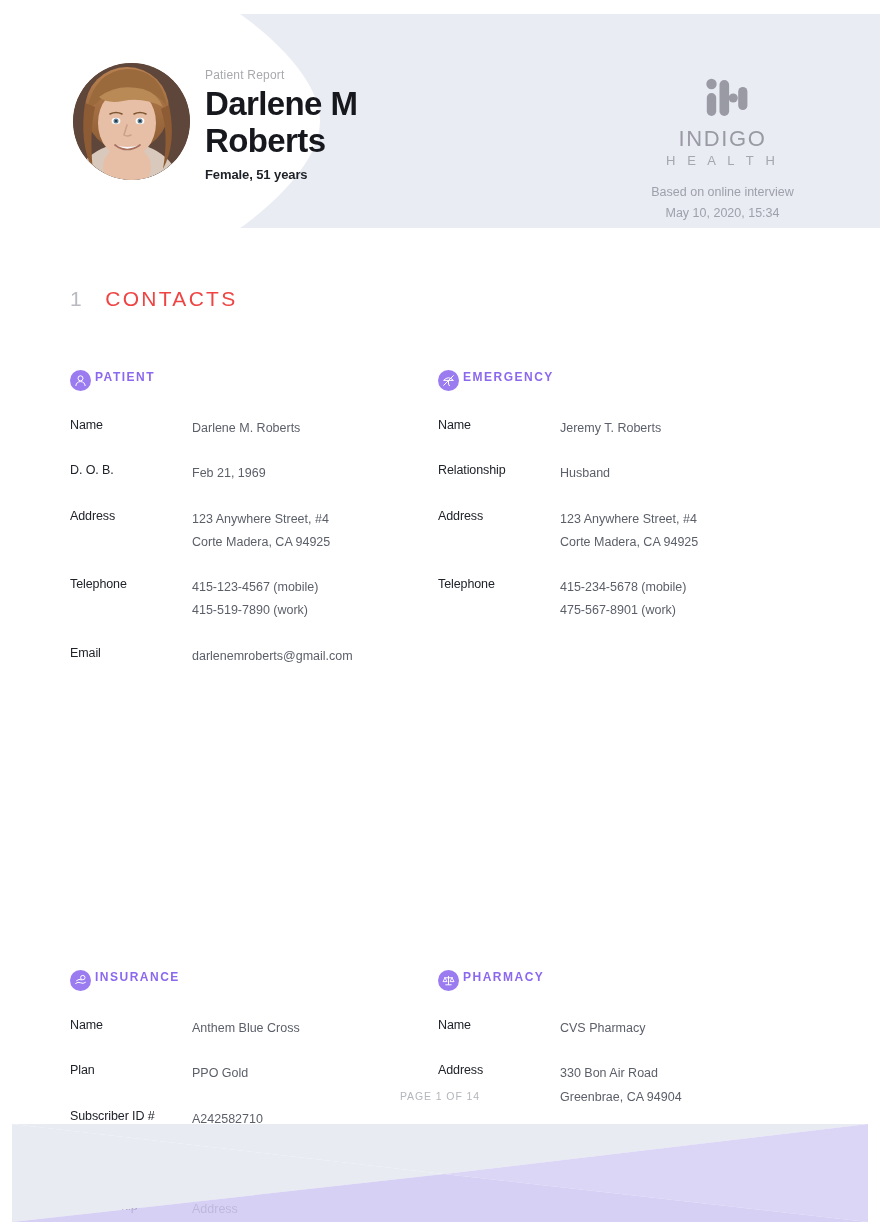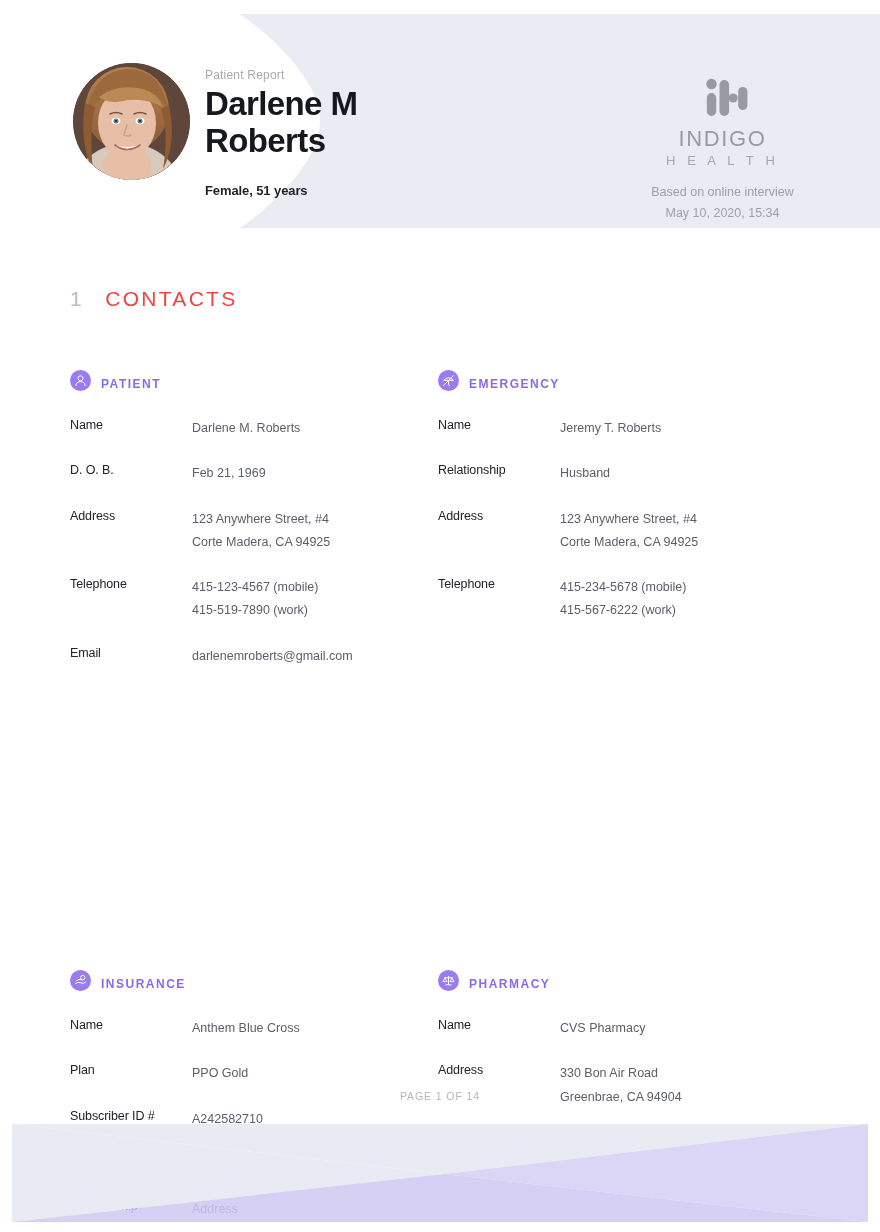--- a/index.html
+++ b/index.html
@@ -51,21 +51,21 @@
     margin-bottom: 4px;
   }
   .patient-name {
     font-size: 33px;
     font-weight: 700;
     color: #16181d;
     line-height: 1.12;
     letter-spacing: -0.6px;
   }
   .patient-meta {
-    margin-top: 23px;
+    margin-top: 7px;
     font-size: 13px;
     font-weight: 700;
     color: #1d2026;
     letter-spacing: -0.1px;
   }
 
   
   .brand {
     position: absolute;
     left: 610px; top: 64px;
@@ -118,22 +118,22 @@
     position: absolute;
     left: 0; top: 370px;
     width: 880px;
   }
   .row-group { position: relative; }
   .col-left  { position: absolute; left: 70px;  width: 360px; }
   .col-right { position: absolute; left: 438px; width: 360px; }
 
   .card-head {
     display: flex;
-    align-items: flex-end;
-    gap: 10px;
+    align-items: flex-start;
+    gap: 4px;
     margin-bottom: 26px;
   }
   .card-icon {
     width: 21px; height: 21px;
     border-radius: 50%;
     background: #9b7bf0;
     display: flex;
     align-items: center;
     justify-content: center;
     flex: none;
@@ -343,21 +343,21 @@
             <div class="field-label">Address</div>
             <div class="field-value">
               <div>123 Anywhere Street, #4</div>
               <div>Corte Madera, CA 94925</div>
             </div>
           </div>
           <div class="field">
             <div class="field-label">Telephone</div>
             <div class="field-value">
               <div>415-234-5678 (mobile)</div>
-              <div>415-567-6222 (work)</div>
+              <div>475-567-8901 (work)</div>
             </div>
           </div>
         </div>
     </div>
   </div>
 
   <div class="row-group" style="top:300px;">
     <div class="col-left">
       <div class="card-head">
         <span class="card-icon">

